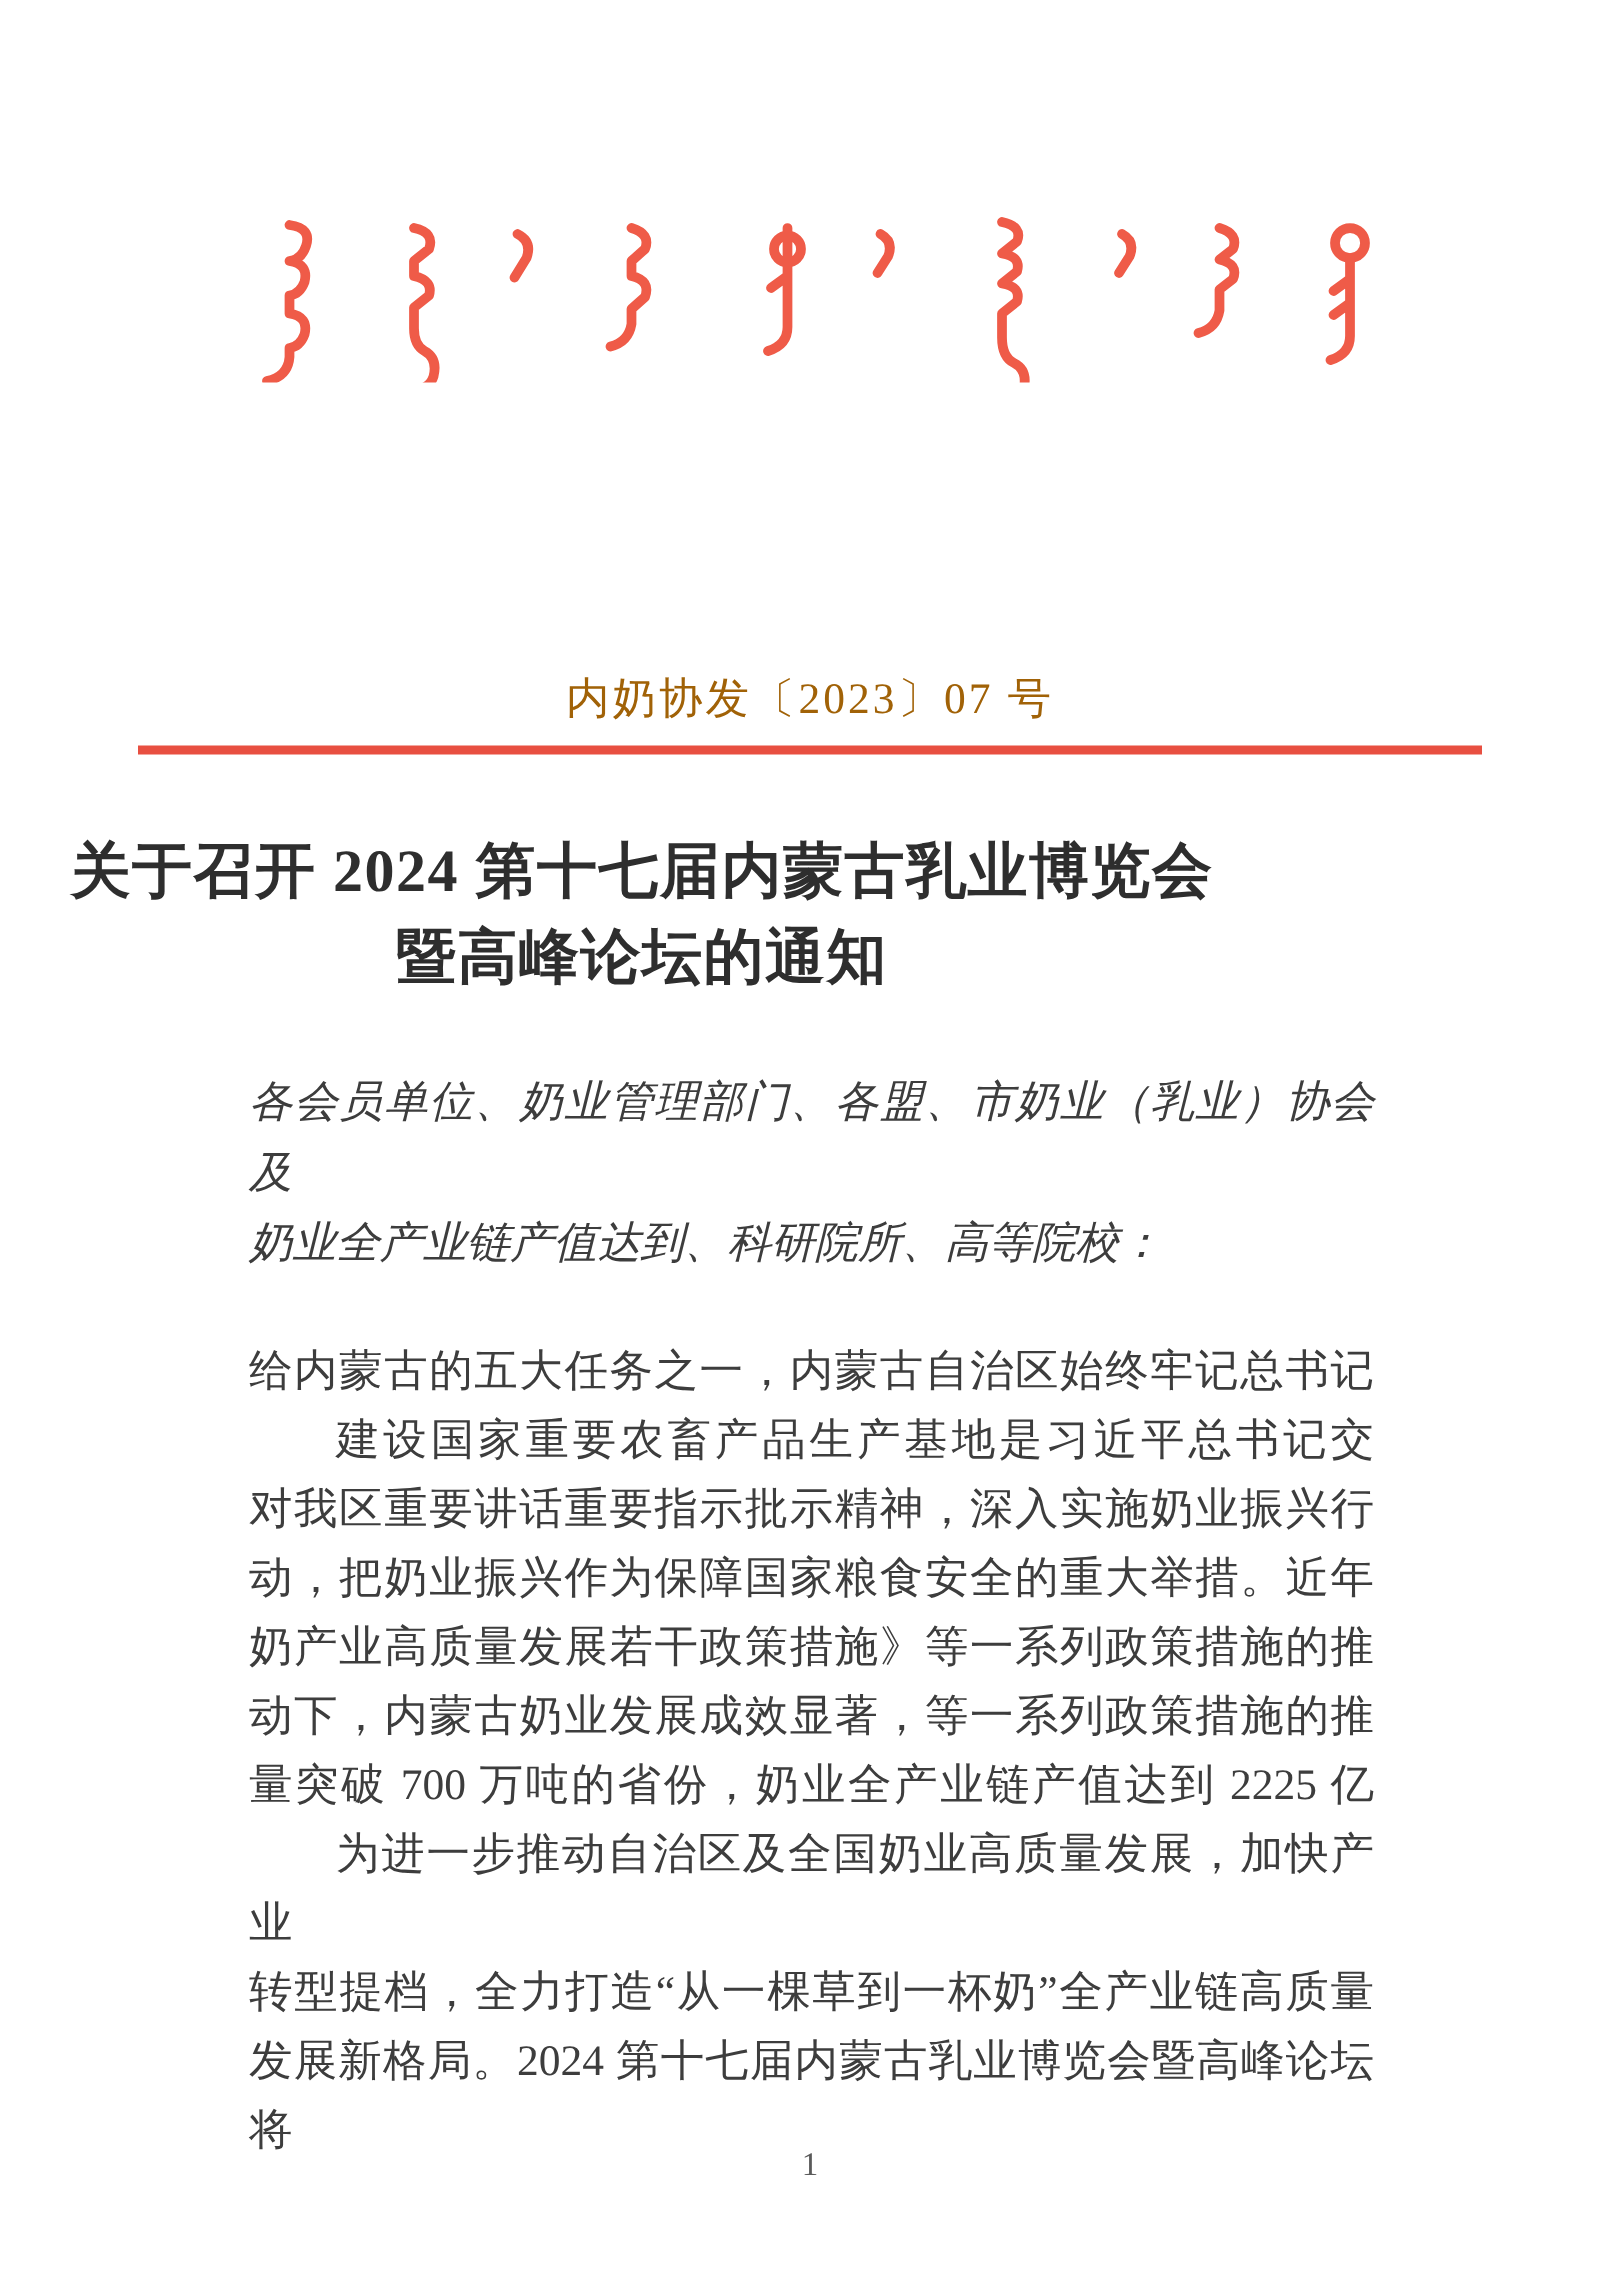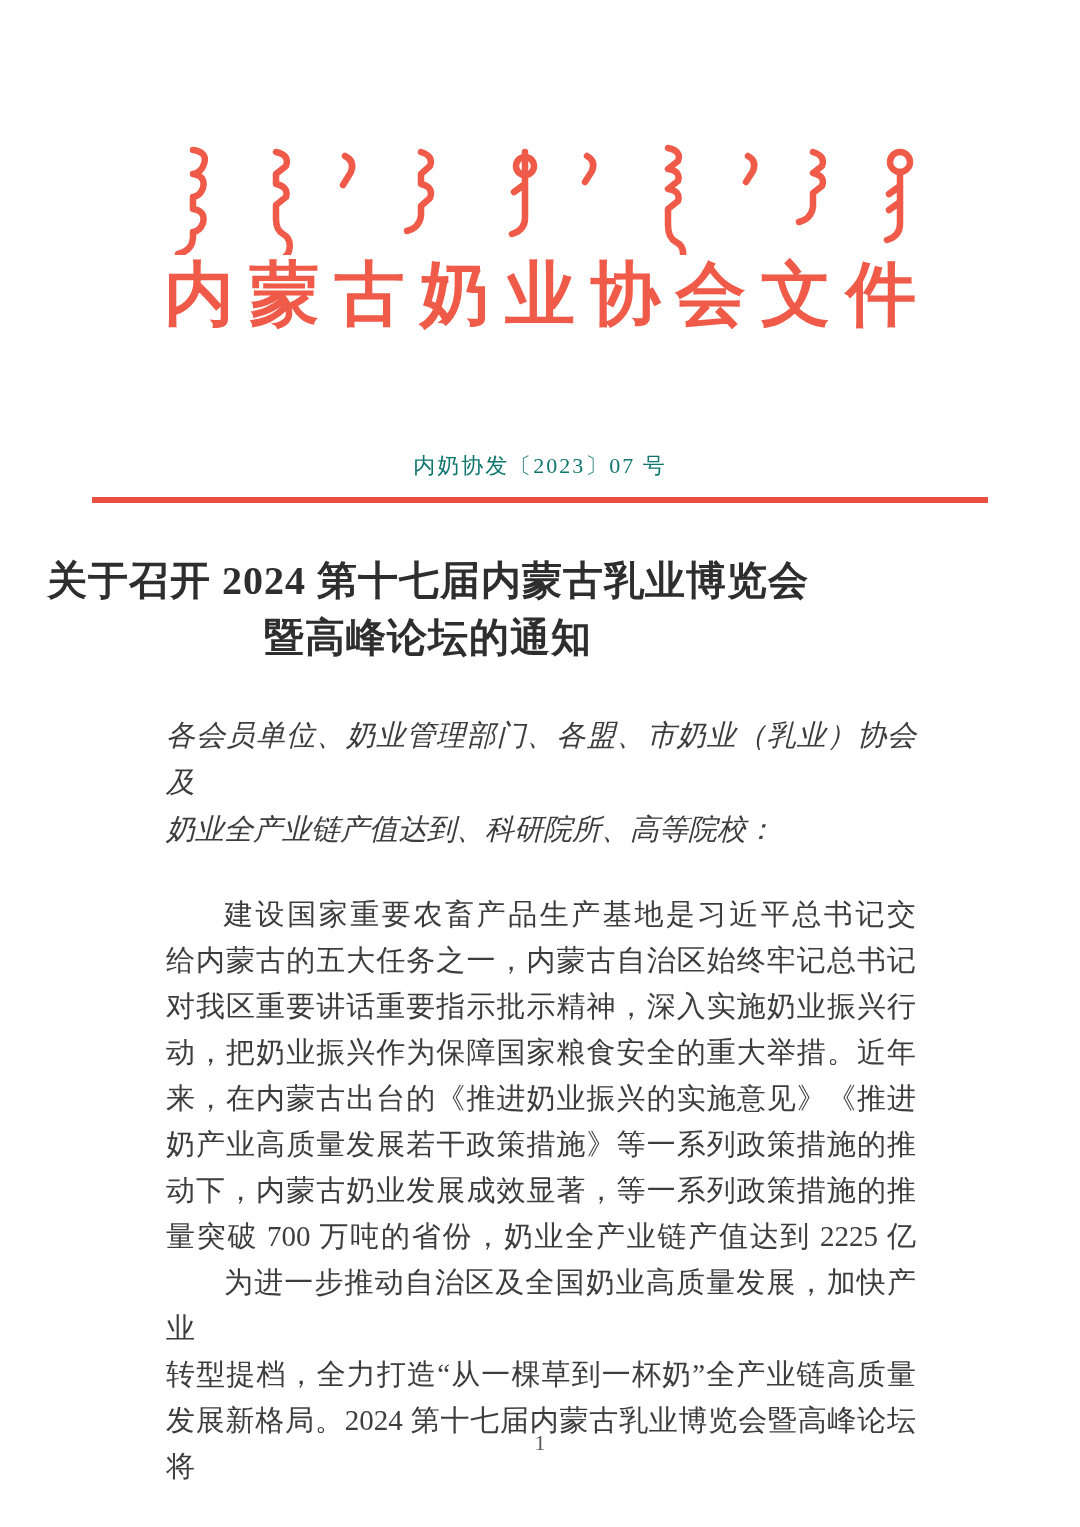--- a/index.html
+++ b/index.html
@@ -25,22 +25,22 @@
   .mn-banner .mn{stroke:var(--accent-red);fill:none;stroke-width:6.5;stroke-linecap:round;stroke-linejoin:round;}
   .org-title{
     position:absolute;left:164px;top:256px;width:752px;
     font-size:70px;line-height:78px;font-weight:700;
     color:var(--accent-red);
     text-align:justify;text-align-last:justify;
     white-space:nowrap;
   }
   .doc-number{
     position:absolute;left:0;top:448px;width:1080px;
-    text-align:center;font-size:22px;line-height:36px;
-    letter-spacing:2px;color:#0f766e;
+    text-align:center;font-size:29px;line-height:36px;
+    letter-spacing:2px;color:#a16207;
   }
   .red-rule{
     position:absolute;left:92px;top:497px;width:896px;height:6px;
     background:var(--rule-red);
   }
 
   
   .doc-title{
     position:absolute;left:0;top:552px;width:856px;
     text-align:center;font-weight:700;color:var(--heading-text);
@@ -83,43 +83,41 @@
       <path d="M362,12 v66 q0,12 -13,16 M362,44 l-11,8"></path>
       <path d="M424,16 q9,5 5,15 l-7,11"></path>
       <path d="M505,8 q14,3 10,13 l-10,8 q13,2 10,12 l-10,8 q13,2 10,12 l-10,8 v16 q0,13 8,17 q10,5 6,19"></path>
       <path d="M585,16 q9,5 5,15 l-7,11"></path>
       <path d="M650,12 q13,4 9,14 l-9,7 q13,3 9,13 l-9,7 v14 q-2,12 -14,15"></path>
       <circle cx="737" cy="22" r="10"></circle>
       <path d="M737,32 v52 q0,12 -13,16 M737,46 l-11,8 M737,62 l-11,8"></path>
     </g>
   </svg>
 
-  <div class="org-title">内蒙古奶业协会文件</div>
 
   <div class="doc-number">内奶协发〔2023〕07 号</div>
 
   <div class="red-rule"></div>
 
   <h1 class="doc-title">
     <span class="t-line">关于召开 2024 第十七届内蒙古乳业博览会</span>
     <span class="t-line">暨高峰论坛的通知</span>
   </h1>
 
   <main class="body-text">
     <div class="addressee">
       <p class="line fill">各会员单位、奶业管理部门、各盟、市奶业（乳业）协会及</p>
       <p class="line">奶业全产业链产值达到、科研院所、高等院校：</p>
     </div>
 
     <div class="para">
+      <p class="line fill">给内蒙古的五大任务之一，内蒙古自治区始终牢记总书记</p>
       <p class="line indent fill">建设国家重要农畜产品生产基地是习近平总书记交</p>
-      <p class="line fill">给内蒙古的五大任务之一，内蒙古自治区始终牢记总书记</p>
       <p class="line fill">对我区重要讲话重要指示批示精神，深入实施奶业振兴行</p>
       <p class="line fill">动，把奶业振兴作为保障国家粮食安全的重大举措。近年</p>
-      <p class="line fill">来，在内蒙古出台的《推进奶业振兴的实施意见》《推进</p>
       <p class="line fill">奶产业高质量发展若干政策措施》等一系列政策措施的推</p>
       <p class="line fill">动下，内蒙古奶业发展成效显著，等一系列政策措施的推</p>
       <p class="line fill">量突破 700 万吨的省份，奶业全产业链产值达到 2225 亿</p>
     </div>
 
     <div class="para second">
       <p class="line indent fill">为进一步推动自治区及全国奶业高质量发展，加快产业</p>
       <p class="line fill">转型提档，全力打造“从一棵草到一杯奶”全产业链高质量</p>
       <p class="line fill">发展新格局。2024 第十七届内蒙古乳业博览会暨高峰论坛将</p>
     </div>

